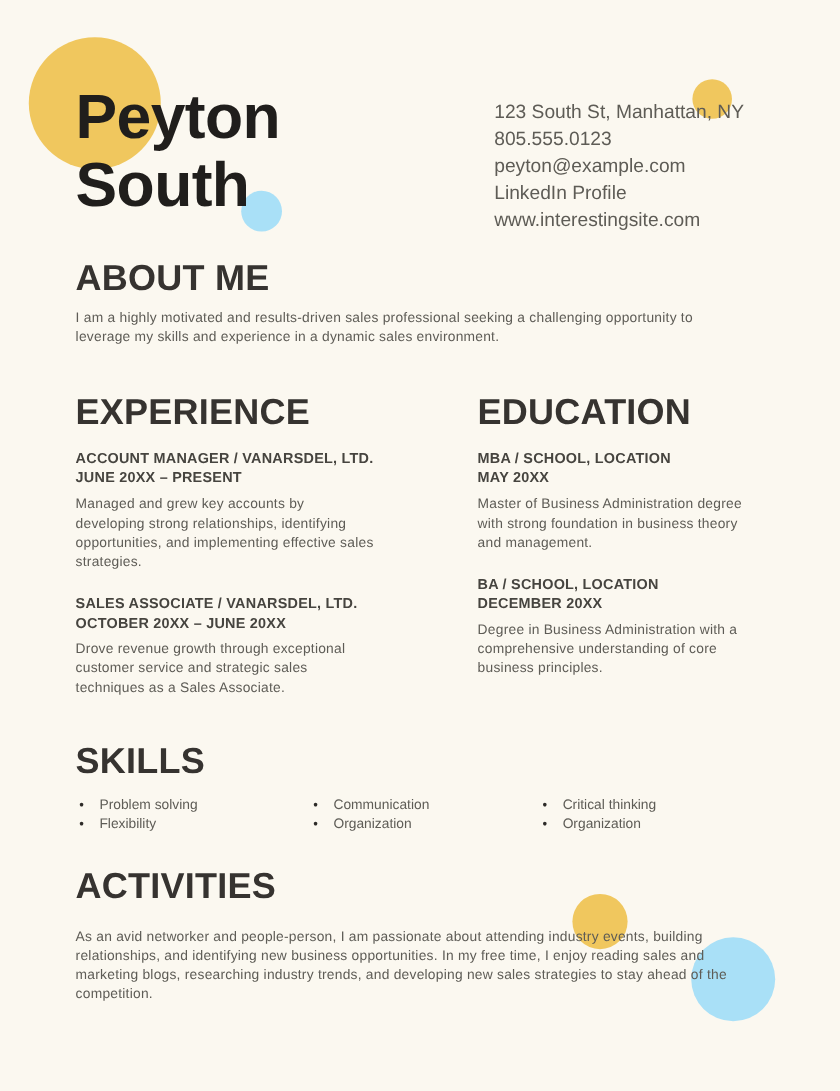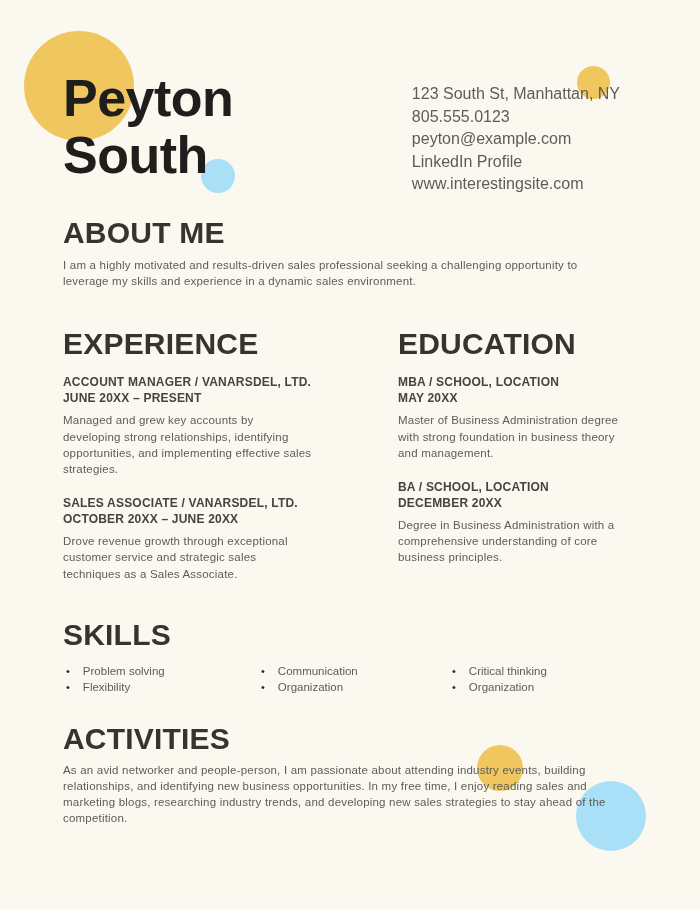--- a/index.html
+++ b/index.html
@@ -75,21 +75,21 @@
   .skills-section{margin-top:40px;}
   .skills-columns{display:flex;margin-top:15px;}
   .skills-col{display:flex;flex-direction:column;}
   .skills-col-1{width:195px;}
   .skills-col-2{width:191px;}
   .skills-col-3{flex:1;}
   .skill-item{display:flex;align-items:baseline;font-size:11.5px;line-height:16.5px;color:var(--body-color);}
   .skill-bullet{color:#2d2b28;margin:0 13px 0 3px;font-size:11px;}
 
   .activities-section{margin-top:30px;}
-  .activities-section .body-text{margin-top:10px;max-width:592px;}
+  .activities-section .body-text{margin-top:21px;max-width:592px;}
 </style>
 </head>
 <body>
 
 <div class="page">
 
   <div class="circle c-yellow circle-yellow-lg"></div>
   <div class="circle c-blue circle-blue-sm"></div>
   <div class="circle c-yellow circle-yellow-sm"></div>
   <div class="circle c-yellow circle-yellow-md"></div>

